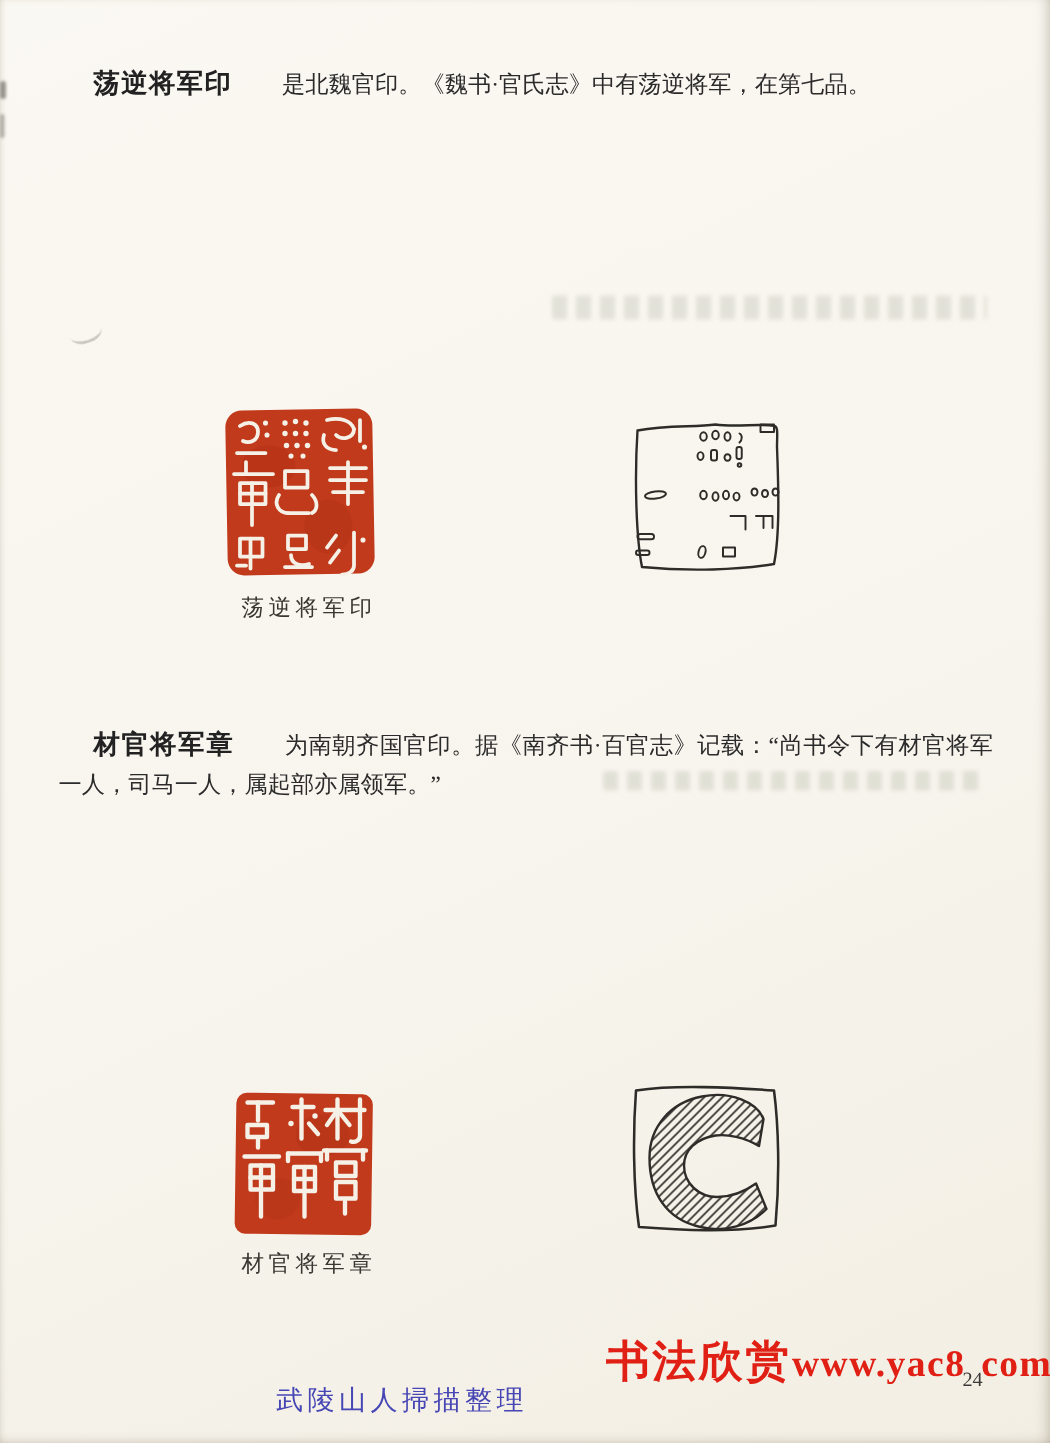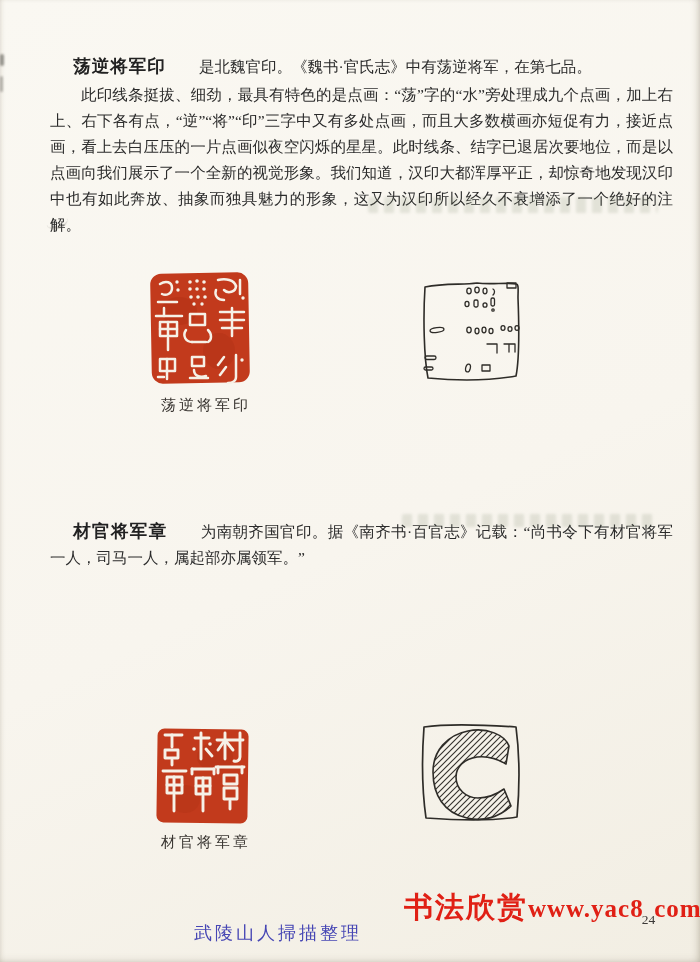--- a/index.html
+++ b/index.html
@@ -3,21 +3,21 @@
 <meta charset="utf-8">
 <style>
   html,body{margin:0;padding:0;background:#d8d4c8;}
   .page{
     position:relative;width:700px;height:962px;margin:0 auto;overflow:hidden;
     background:linear-gradient(155deg,#faf8f2 0%,#f8f5ee 55%,#f2eee3 100%);
     box-shadow:inset -7px 0 10px -7px rgba(120,108,86,.45), inset 0 -5px 8px -5px rgba(120,108,86,.25), inset 3px 0 6px -4px rgba(120,108,86,.3);
     font-family:"Liberation Serif","DejaVu Serif",serif;color:var(--ink,#2b2b2b);
   }
   .para{
-    position:absolute;left:39px;width:623px;margin:11px;
+    position:absolute;left:39px;width:623px;margin:0;
     font-size:15.5px;line-height:26px;text-align:justify;text-indent:2em;
   }
   .head-para{text-indent:1.5em;}
   .sec-title{
     font-family:"Liberation Sans","DejaVu Sans",sans-serif;
     font-weight:700;font-size:17.5px;letter-spacing:1px;margin-right:1.9em;color:#222;
   }
   figure{margin:0;position:absolute;}
   .caption{
     position:absolute;font-size:15px;letter-spacing:3px;color:#3a3632;white-space:nowrap;
@@ -26,21 +26,21 @@
     position:absolute;left:358px;top:888px;white-space:nowrap;color:var(--watermark-red,#e01f14);
   }
   .wm-cn{font-size:29px;font-weight:700;letter-spacing:2px;font-family:"Liberation Serif","DejaVu Serif",serif;margin-left:46px;}
   .wm-url{font-size:25px;font-weight:700;letter-spacing:1px;font-family:"Liberation Serif","DejaVu Serif",serif;}
   .wm-url.suffix{margin-left:0;}
   .page-num{
     position:relative;top:7px;margin-left:-2px;margin-right:-1px;
     font-size:13.5px;font-weight:400;color:#3c3a38;letter-spacing:0;
   }
   .wm-blue{
-    position:absolute;left:194px;top:921px;white-space:nowrap;
+    position:absolute;left:184px;top:921px;white-space:nowrap;
     color:var(--watermark-blue,#4646b4);font-size:18px;letter-spacing:3px;
     font-family:"Liberation Serif","DejaVu Serif",serif;
     text-align:right;
   }
   .ghost{
     position:absolute;border-radius:2px;opacity:.45;filter:blur(1.5px);
     background:repeating-linear-gradient(90deg, rgba(124,134,108,.40) 0 10px, rgba(124,134,108,0) 10px 16px);
   }
   .smudge{position:absolute;filter:blur(1px);border-radius:2px;}
   .scribble{
@@ -49,21 +49,20 @@
     transform:rotate(-18deg);filter:blur(.4px);
   }
 </style>
 </head>
 <body>
 
 <div class="page">
 
   <p class="para head-para" style="top:42px"><span class="sec-title">荡逆将军印</span><span>是北魏官印。《魏书·官氏志》中有荡逆将军，在第七品。</span></p>
 
-  <p class="para" style="top:71px">此印线条挺拔、细劲，最具有特色的是点画：“荡”字的“水”旁处理成九个点画，加上右上、右下各有点，“逆”“将”“印”三字中又有多处点画，而且大多数横画亦短促有力，接近点画，看上去白压压的一片点画似夜空闪烁的星星。此时线条、结字已退居次要地位，而是以点画向我们展示了一个全新的视觉形象。我们知道，汉印大都浑厚平正，却惊奇地发现汉印中也有如此奔放、抽象而独具魅力的形象，这又为汉印所以经久不衰增添了一个绝好的注解。</p>
 
   <figure style="left:149px;top:271px;width:102px;height:114px">
     <svg width="102" height="114" viewBox="0 0 102 114">
       <rect x="2" y="2" width="98" height="110" rx="11" style="fill:var(--seal-red,#c23a1c)" transform="rotate(-1 51 57)"></rect>
       <ellipse cx="30" cy="40" rx="18" ry="14" fill="#a52c10" opacity="0.28"></ellipse>
       <ellipse cx="70" cy="80" rx="16" ry="18" fill="#a52c10" opacity="0.25"></ellipse>
       <g stroke="#f6f1e7" stroke-width="2.5" fill="none" stroke-linecap="round" stroke-linejoin="round">
         <path d="M11,13 C17,9 23,11 23,17 C23,23 17,25 13,23"></path>
         <path d="M9,31 h19"></path>
           <path d="M15,37 v8"></path>
@@ -143,21 +142,21 @@
         <rect x="14" y="80" width="11" height="3.5" rx="1.7"></rect>
         <rect x="13" y="91" width="9" height="3" rx="1.5"></rect>
         <ellipse cx="57" cy="92" rx="2.3" ry="4" transform="rotate(14 57 92)"></ellipse>
         <rect x="71" y="89" width="8" height="6"></rect>
       </g>
     </svg>
   </figure>
 
   <div class="caption" style="left:161px;top:396px">荡逆将军印</div>
 
-  <p class="para head-para" style="top:507px"><span class="sec-title">材官将军章</span><span>为南朝齐国官印。据《南齐书·百官志》记载：“尚书令下有材官将军一人，司马一人，属起部亦属领军。”</span></p>
+  <p class="para head-para" style="top:483px"><span class="sec-title">材官将军章</span><span>为南朝齐国官印。据《南齐书·百官志》记载：“尚书令下有材官将军一人，司马一人，属起部亦属领军。”</span></p>
 
 
   <figure style="left:155px;top:727px;width:95px;height:98px">
     <svg width="95" height="98" viewBox="0 0 95 98">
       <rect x="2" y="2" width="91" height="94" rx="7" style="fill:var(--seal-red,#c23a1c)" transform="rotate(0.8 47 49)"></rect>
       <ellipse cx="60" cy="30" rx="18" ry="14" fill="#a52c10" opacity="0.25"></ellipse>
       <ellipse cx="30" cy="72" rx="15" ry="14" fill="#a52c10" opacity="0.22"></ellipse>
       <g stroke="#f6f1e7" stroke-width="2.9" fill="none" stroke-linecap="round" stroke-linejoin="round">
         <path d="M70,6 v26"></path>
           <path d="M62,13 h26"></path>

